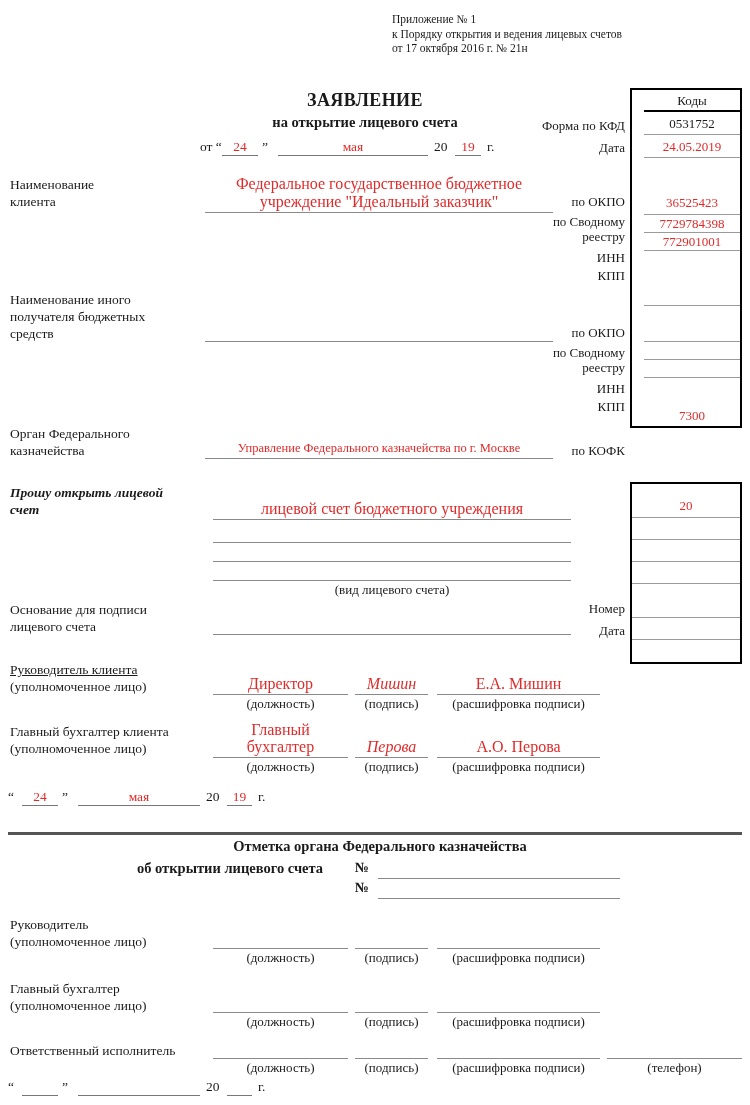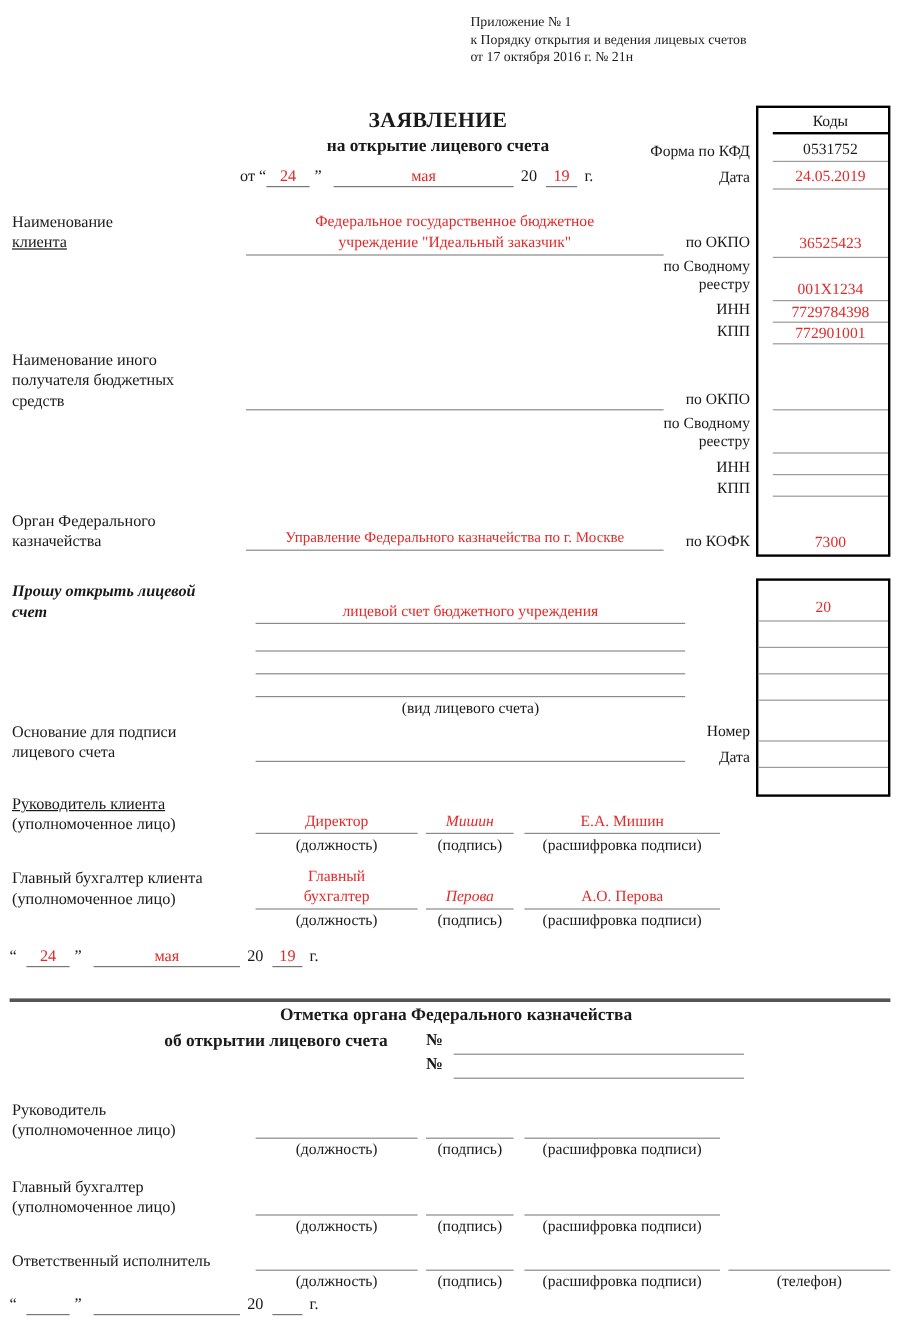--- a/index.html
+++ b/index.html
@@ -23,21 +23,21 @@
 
   
   #date-row{left:200px;top:136px;width:330px;height:20px;font-size:13.5px;}
   #date-row .seg{position:absolute;bottom:0;border-bottom:1px solid #777;text-align:center;}
 
   
   .lbl{font-size:13.5px;line-height:17px;left:10px;}
 
   
   .uline{border-bottom:1px solid #8a8a8a;height:0;}
-  .fill{position:absolute;text-align:center;font-size:13px;line-height:16px;}
+  .fill{position:absolute;text-align:center;font-size:16px;line-height:16px;}
 
   
   .codelbl{position:absolute;text-align:right;font-size:13px;line-height:15.5px;width:130px;left:495px;}
 
   
   .codetable{position:absolute;left:630px;width:112px;border:2px solid #000;box-sizing:border-box;}
   .codetable .cell{border-bottom:1px solid #9a9a9a;box-sizing:border-box;text-align:center;font-size:13px;color:#e02b2b;}
   .codetable .cell:last-child{border-bottom:none;}
   .codetable .cell.head{color:#1a1a1a;border-bottom:2px solid #000;}
   .codetable .cell.blk{color:#1a1a1a;}
@@ -72,21 +72,20 @@
   <span class="abs" style="left:234px;bottom:1px;">20</span>
   <span class="seg red" style="left:255px;width:26px;">19</span>
   <span class="abs" style="left:287px;bottom:1px;">г.</span>
 </div>
 
 <div class="codetable" style="top:88px;padding-left:12px;">
   <div class="cell head" style="height:22px;line-height:22px;">Коды</div>
   <div class="cell blk" style="height:23px;line-height:23px;">0531752</div>
   <div class="cell" style="height:23px;line-height:23px;">24.05.2019</div>
   <div class="cell" style="height:57px;line-height:90px;">36525423</div>
-  <div class="cell" style="height:36px;line-height:52px;">001Х1234</div>
   <div class="cell" style="height:18px;line-height:18px;">7729784398</div>
   <div class="cell" style="height:18px;line-height:18px;">772901001</div>
   <div class="cell" style="height:55px;line-height:88px;"></div>
   <div class="cell" style="height:36px;line-height:52px;"></div>
   <div class="cell" style="height:18px;line-height:18px;"></div>
   <div class="cell" style="height:18px;line-height:18px;"></div>
   <div class="cell" style="height:48px;line-height:76px;">7300</div>
 </div>
 
 <div class="codetable" style="top:482px;">
@@ -109,21 +108,21 @@
 <div class="codelbl" style="top:325px;">по ОКПО</div>
 <div class="codelbl" style="top:345px;">по Сводному</div>
 <div class="codelbl" style="top:360px;">реестру</div>
 <div class="codelbl" style="top:381px;">ИНН</div>
 <div class="codelbl" style="top:399px;">КПП</div>
 <div class="codelbl" style="top:443px;">по КОФК</div>
 <div class="codelbl" style="top:601px;">Номер</div>
 <div class="codelbl" style="top:623px;">Дата</div>
 
 <div class="abs lbl" style="top:176px;">Наименование</div>
-<div class="abs lbl" style="top:193px;text-decoration:underline;">клиента</div>
+<div class="abs lbl" style="top:193px;">клиента</div>
 <div class="fill red" style="left:205px;top:176px;width:348px;">Федеральное государственное бюджетное</div>
 <div class="fill red" style="left:205px;top:194px;width:348px;">учреждение "Идеальный заказчик"</div>
 <div class="abs uline" style="left:205px;top:212px;width:348px;"></div>
 
 <div class="abs lbl" style="top:291px;">Наименование иного</div>
 <div class="abs lbl" style="top:308px;">получателя бюджетных</div>
 <div class="abs lbl" style="top:325px;">средств</div>
 <div class="fill red" style="left:205px;top:323px;width:348px;"></div>
 <div class="abs uline" style="left:205px;top:341px;width:348px;"></div>
 

